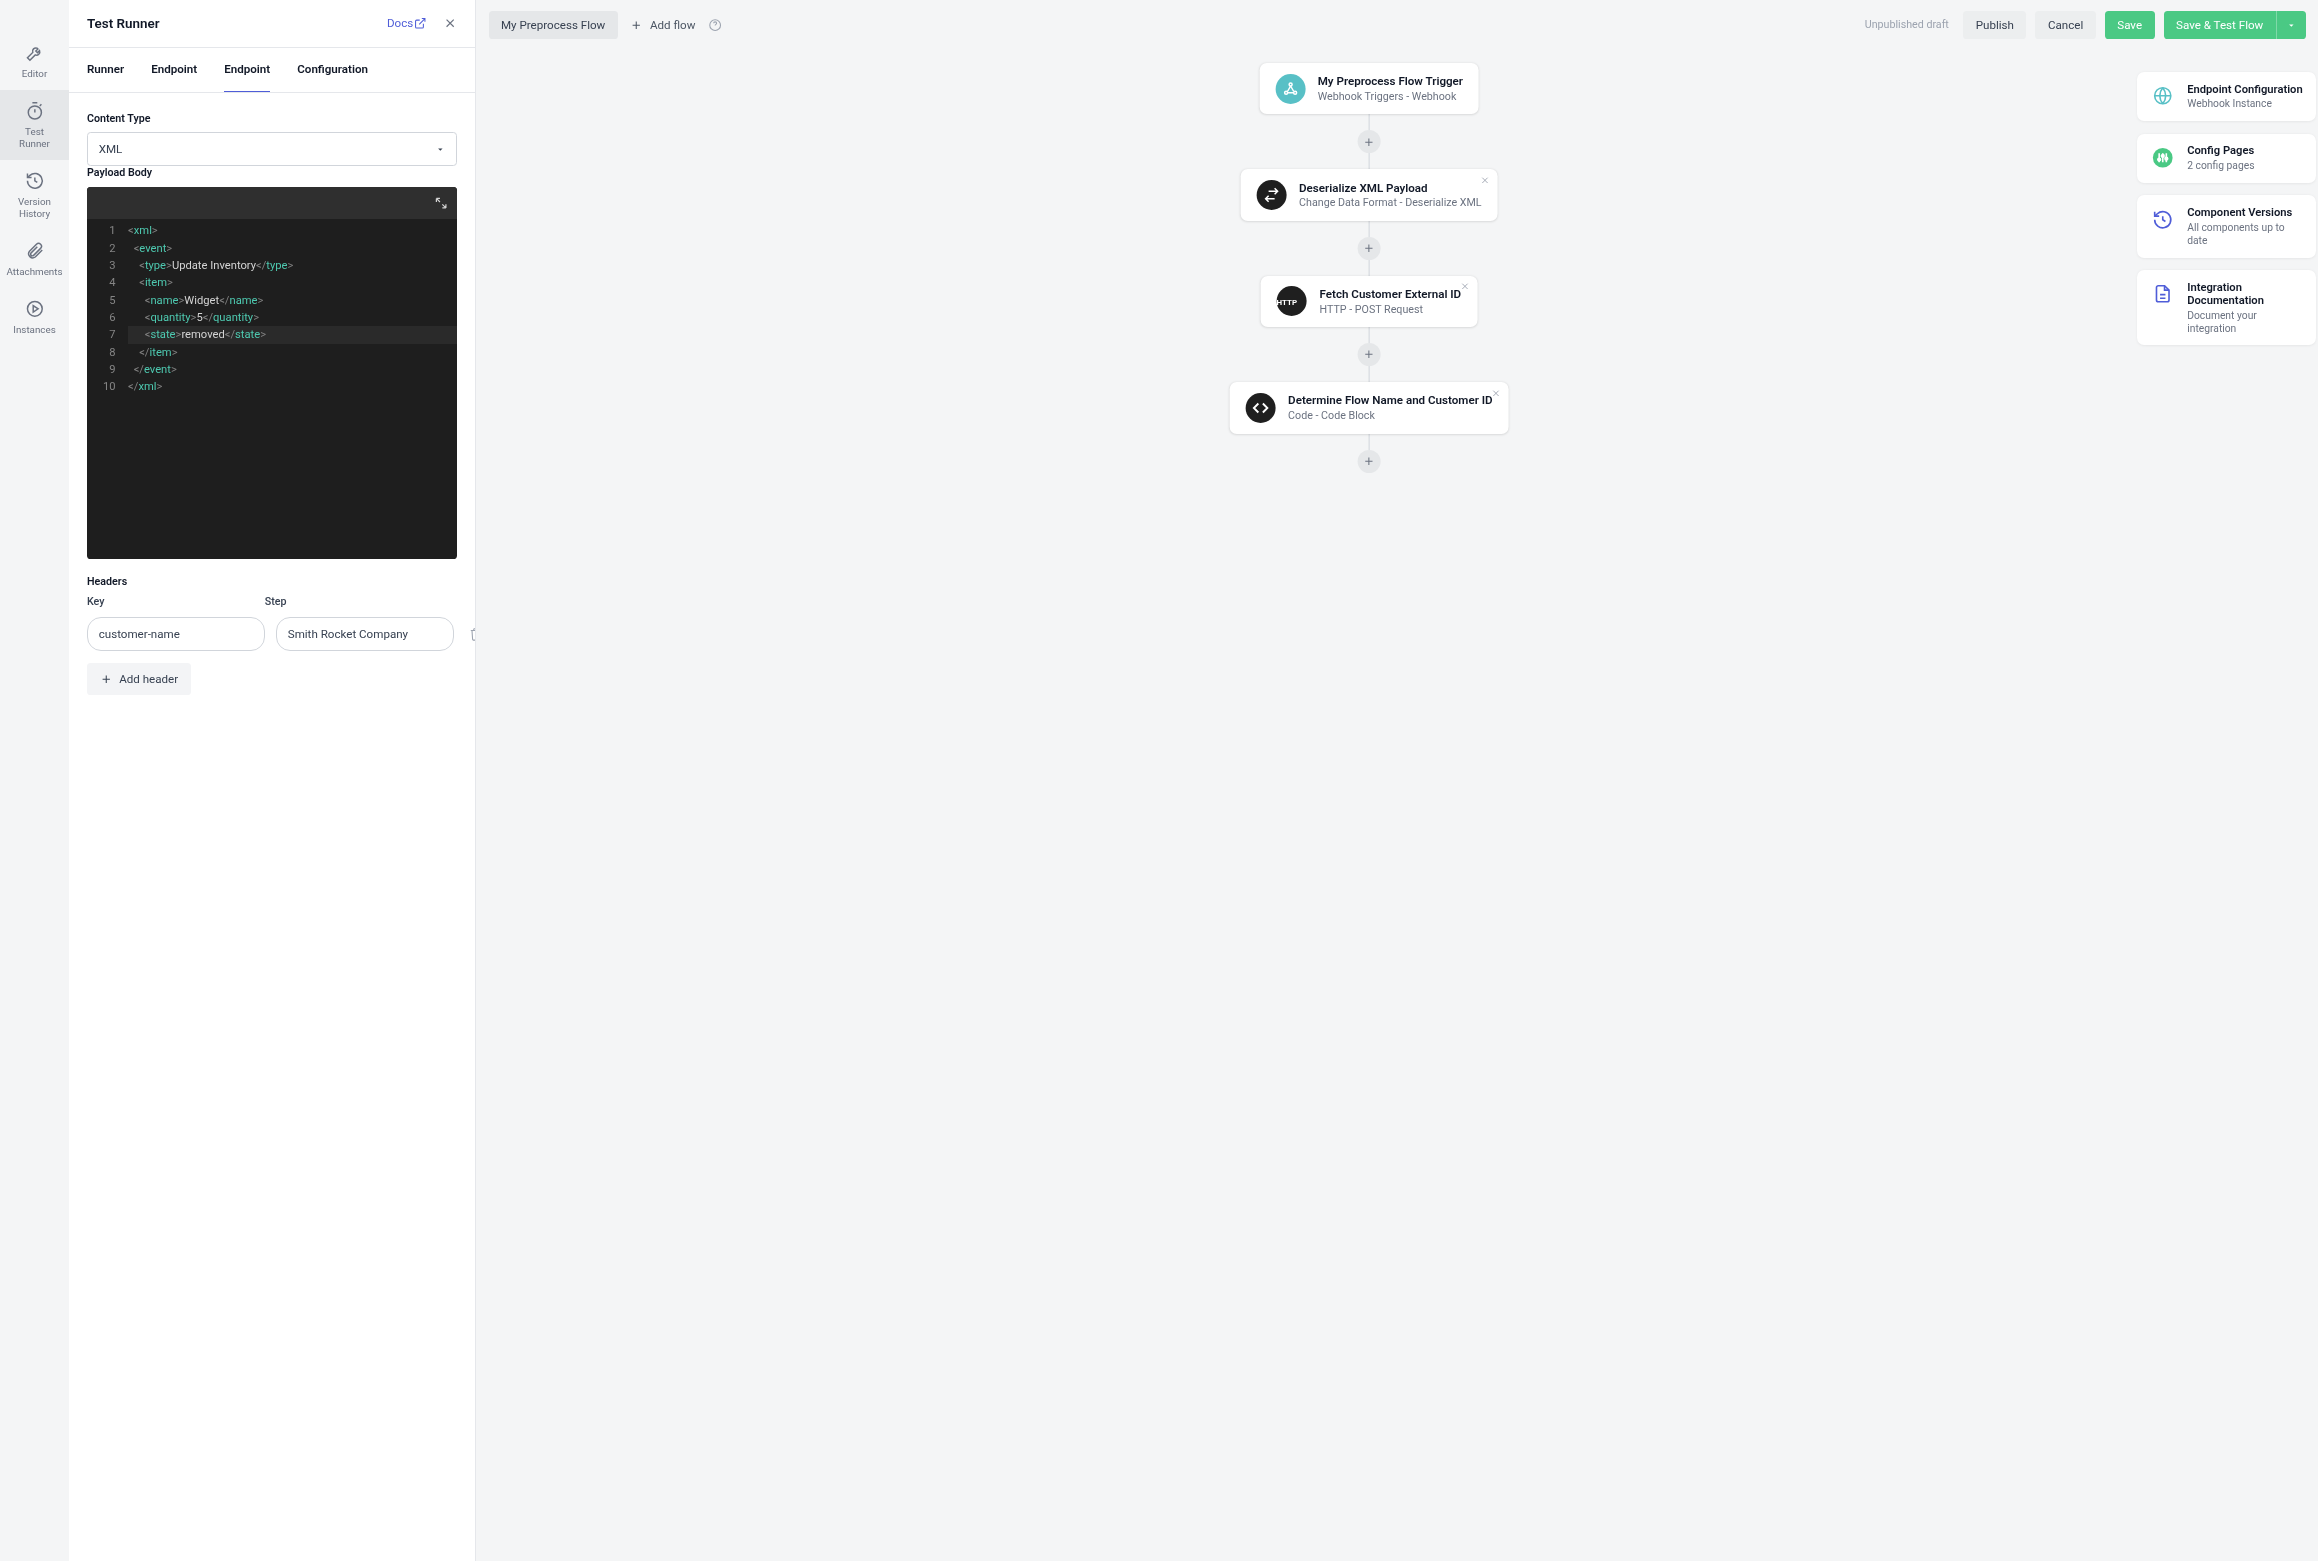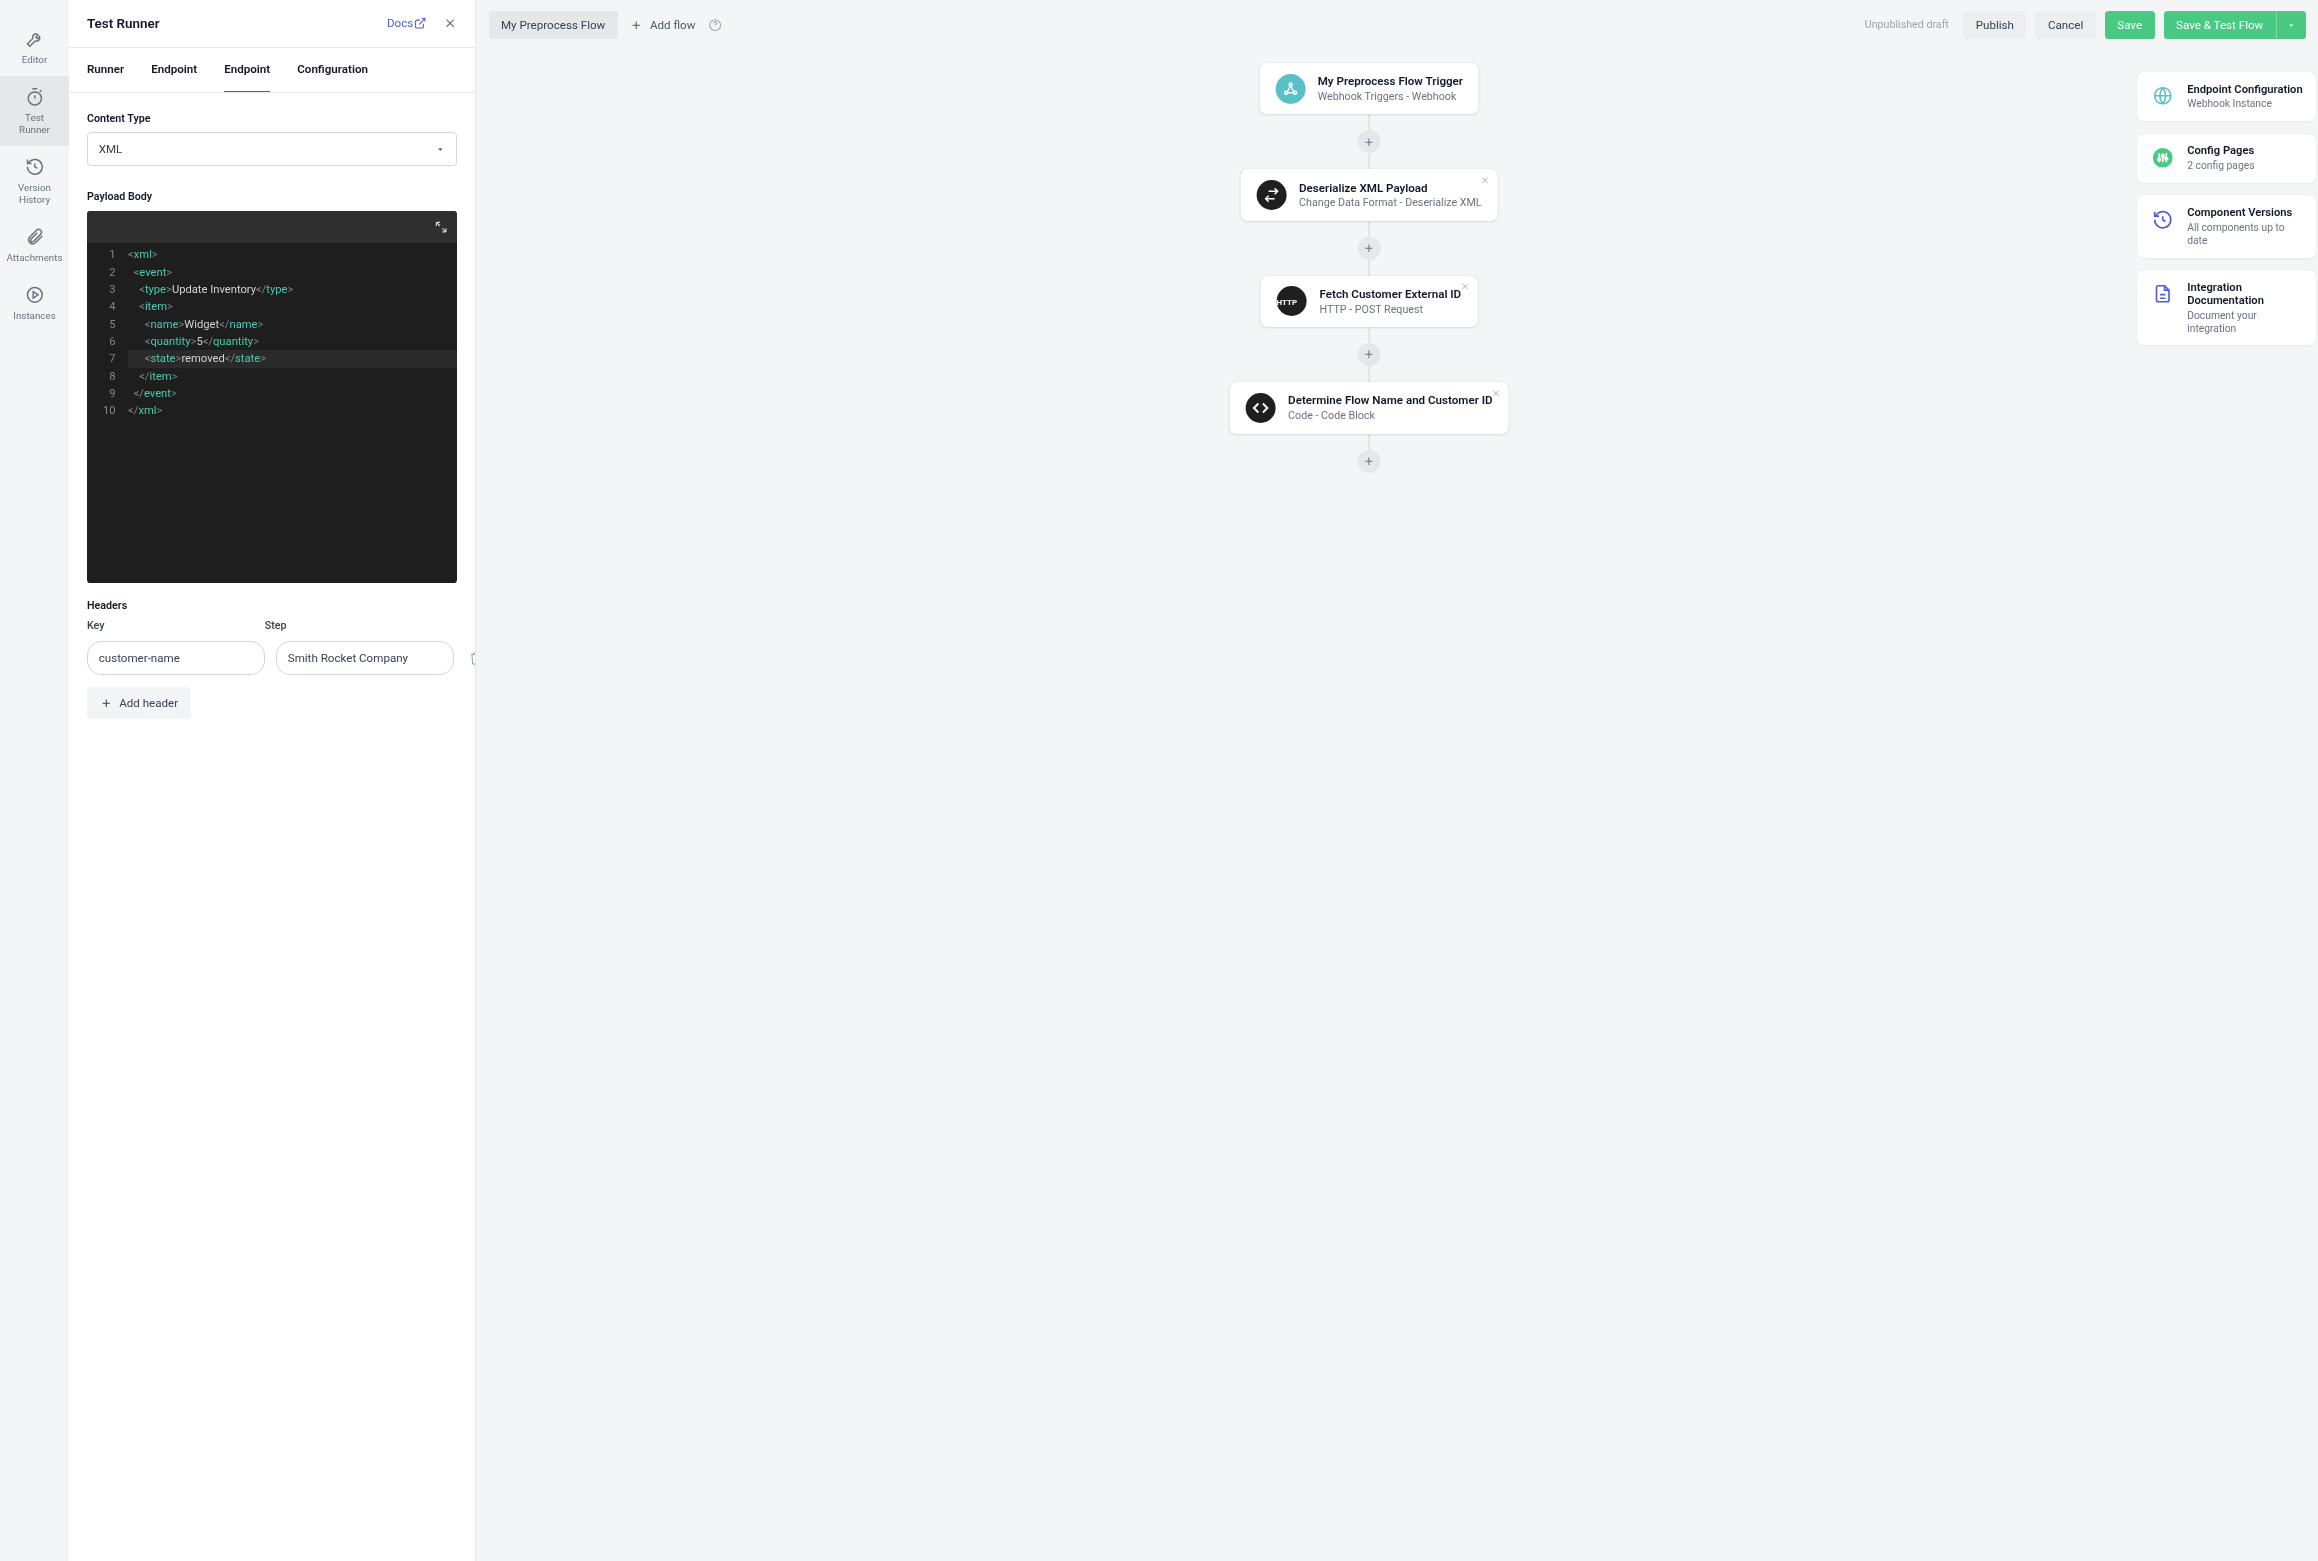--- a/index.html
+++ b/index.html
@@ -1,17 +1,17 @@
 <!DOCTYPE html>
 <html style="font-size:14.3px"><head>
 <meta charset="utf-8">
 <style>
 *{box-sizing:border-box;margin:0;padding:0;font-family:-apple-system,BlinkMacSystemFont,"Segoe UI",Roboto,sans-serif}
 body{background:#f4f5f6;display:flex;height:100vh;overflow:hidden;font-size:11.6px}
-.left-nav{width:69px;background:#f4f5f6;display:flex;flex-direction:column;align-items:center;padding-top:18px;flex-shrink:0}
+.left-nav{width:69px;background:#f4f5f6;display:flex;flex-direction:column;align-items:center;padding-top:32px;flex-shrink:0}
 .nav-item{display:flex;flex-direction:column;align-items:center;padding:10.7px 7.2px;color:#6b7280;cursor:pointer;width:100%;text-align:center;gap:5.4px}
 .nav-item.active{background:#e5e7e9}
 .nav-item svg{width:19.7px;height:19.7px}
 .nav-label{font-size:9.8px;line-height:1.2}
 .panel{width:407px;background:#fff;display:flex;flex-direction:column;flex-shrink:0;border-right:0.9px solid #e5e7eb}
 .panel-header{display:flex;align-items:center;justify-content:space-between;padding:16px 18px;border-bottom:0.9px solid #e5e7eb}
 .panel-title{font-size:13.4px;font-weight:600;color:#111827}
 .panel-actions{display:flex;align-items:center;gap:16px}
 .docs-link{color:#4f5dd8;font-size:11.6px;display:flex;align-items:center;gap:1px;cursor:pointer}
 .close-btn{color:#6b7280;cursor:pointer;display:flex}
@@ -133,21 +133,21 @@
       <div class="tab">Configuration</div>
     </div>
   <div class="panel-body">
     <div class="field-label">Content Type</div>
     <div class="select-box">
       <span>XML</span>
       <svg width="10.7" height="10.7" viewBox="0 0 24 24" fill="currentColor">
           <path d="M7 10l5 5 5-5z"></path>
         </svg>
     </div>
-    <div class="field-label" style="margin-top:24px">Payload Body</div>
+    <div class="field-label" style="margin-top:0">Payload Body</div>
     <div class="code-editor">
       <div class="code-toolbar">
         <div class="expand-btn">
           <svg width="14.3" height="14.3" viewBox="0 0 24 24" fill="none" stroke="currentColor" stroke-width="2">
               <path d="M4 4h6M4 4v6M4 4l6 6M20 20h-6M20 20v-6M20 20l-6-6"></path>
             </svg>
         </div>
       </div>
       <div class="code-area">
         <div class="gutter" id="gutter">

